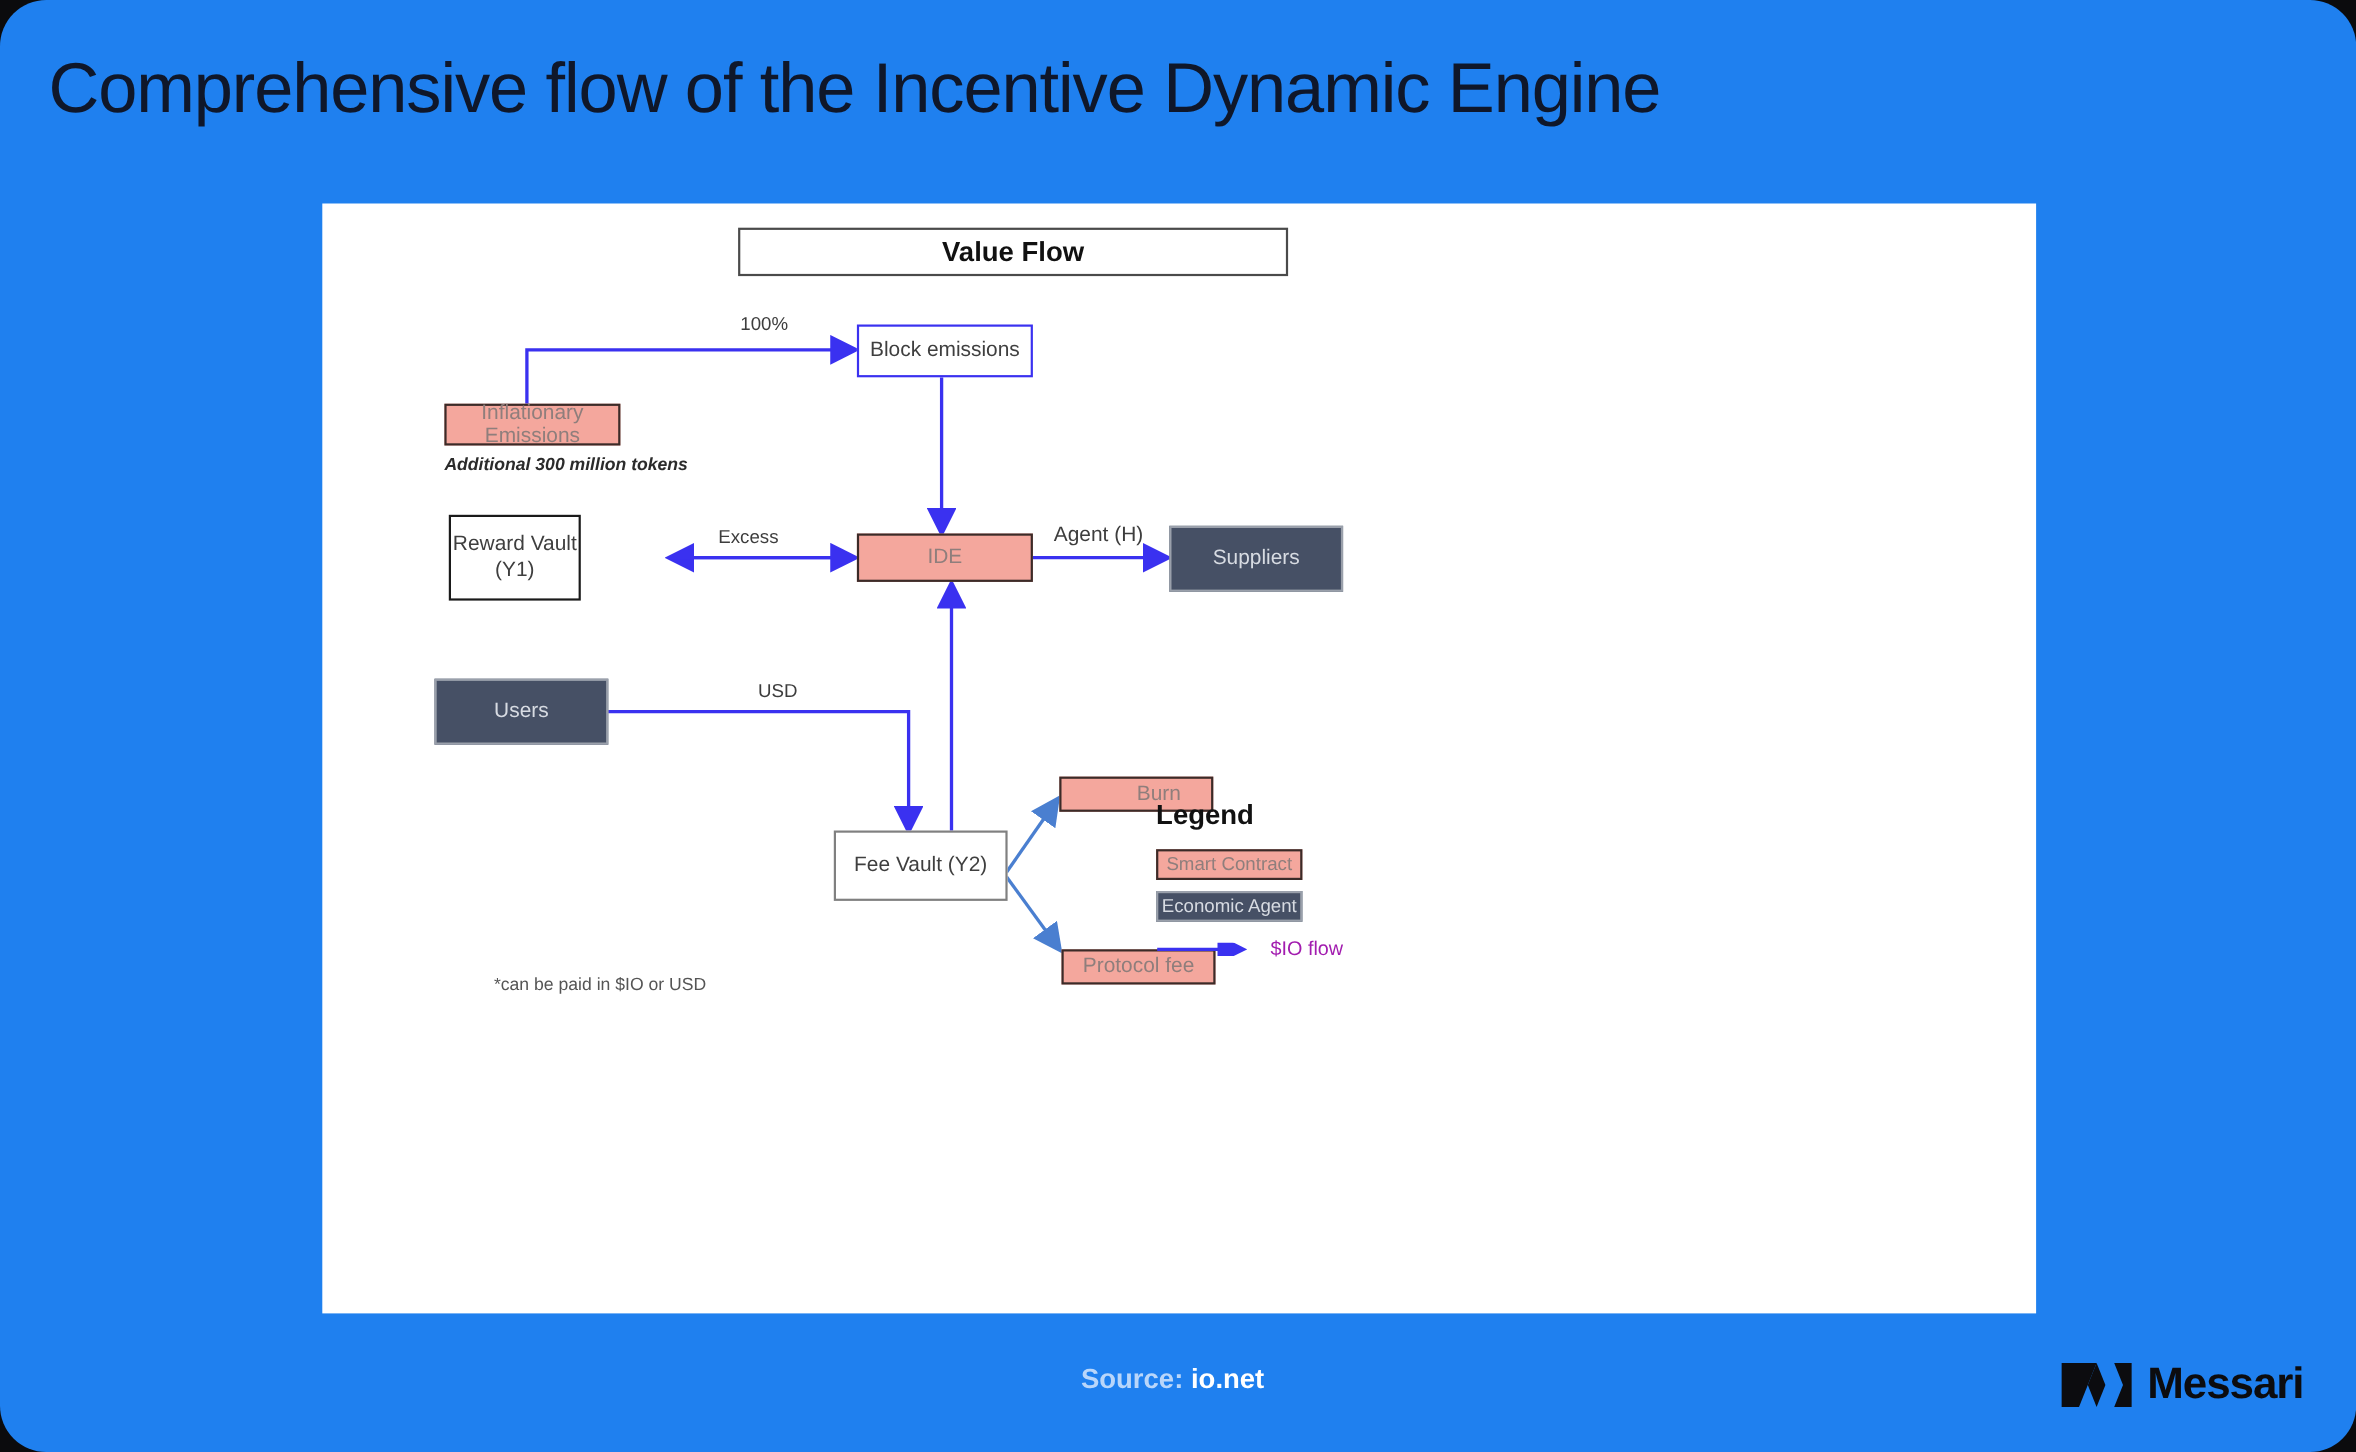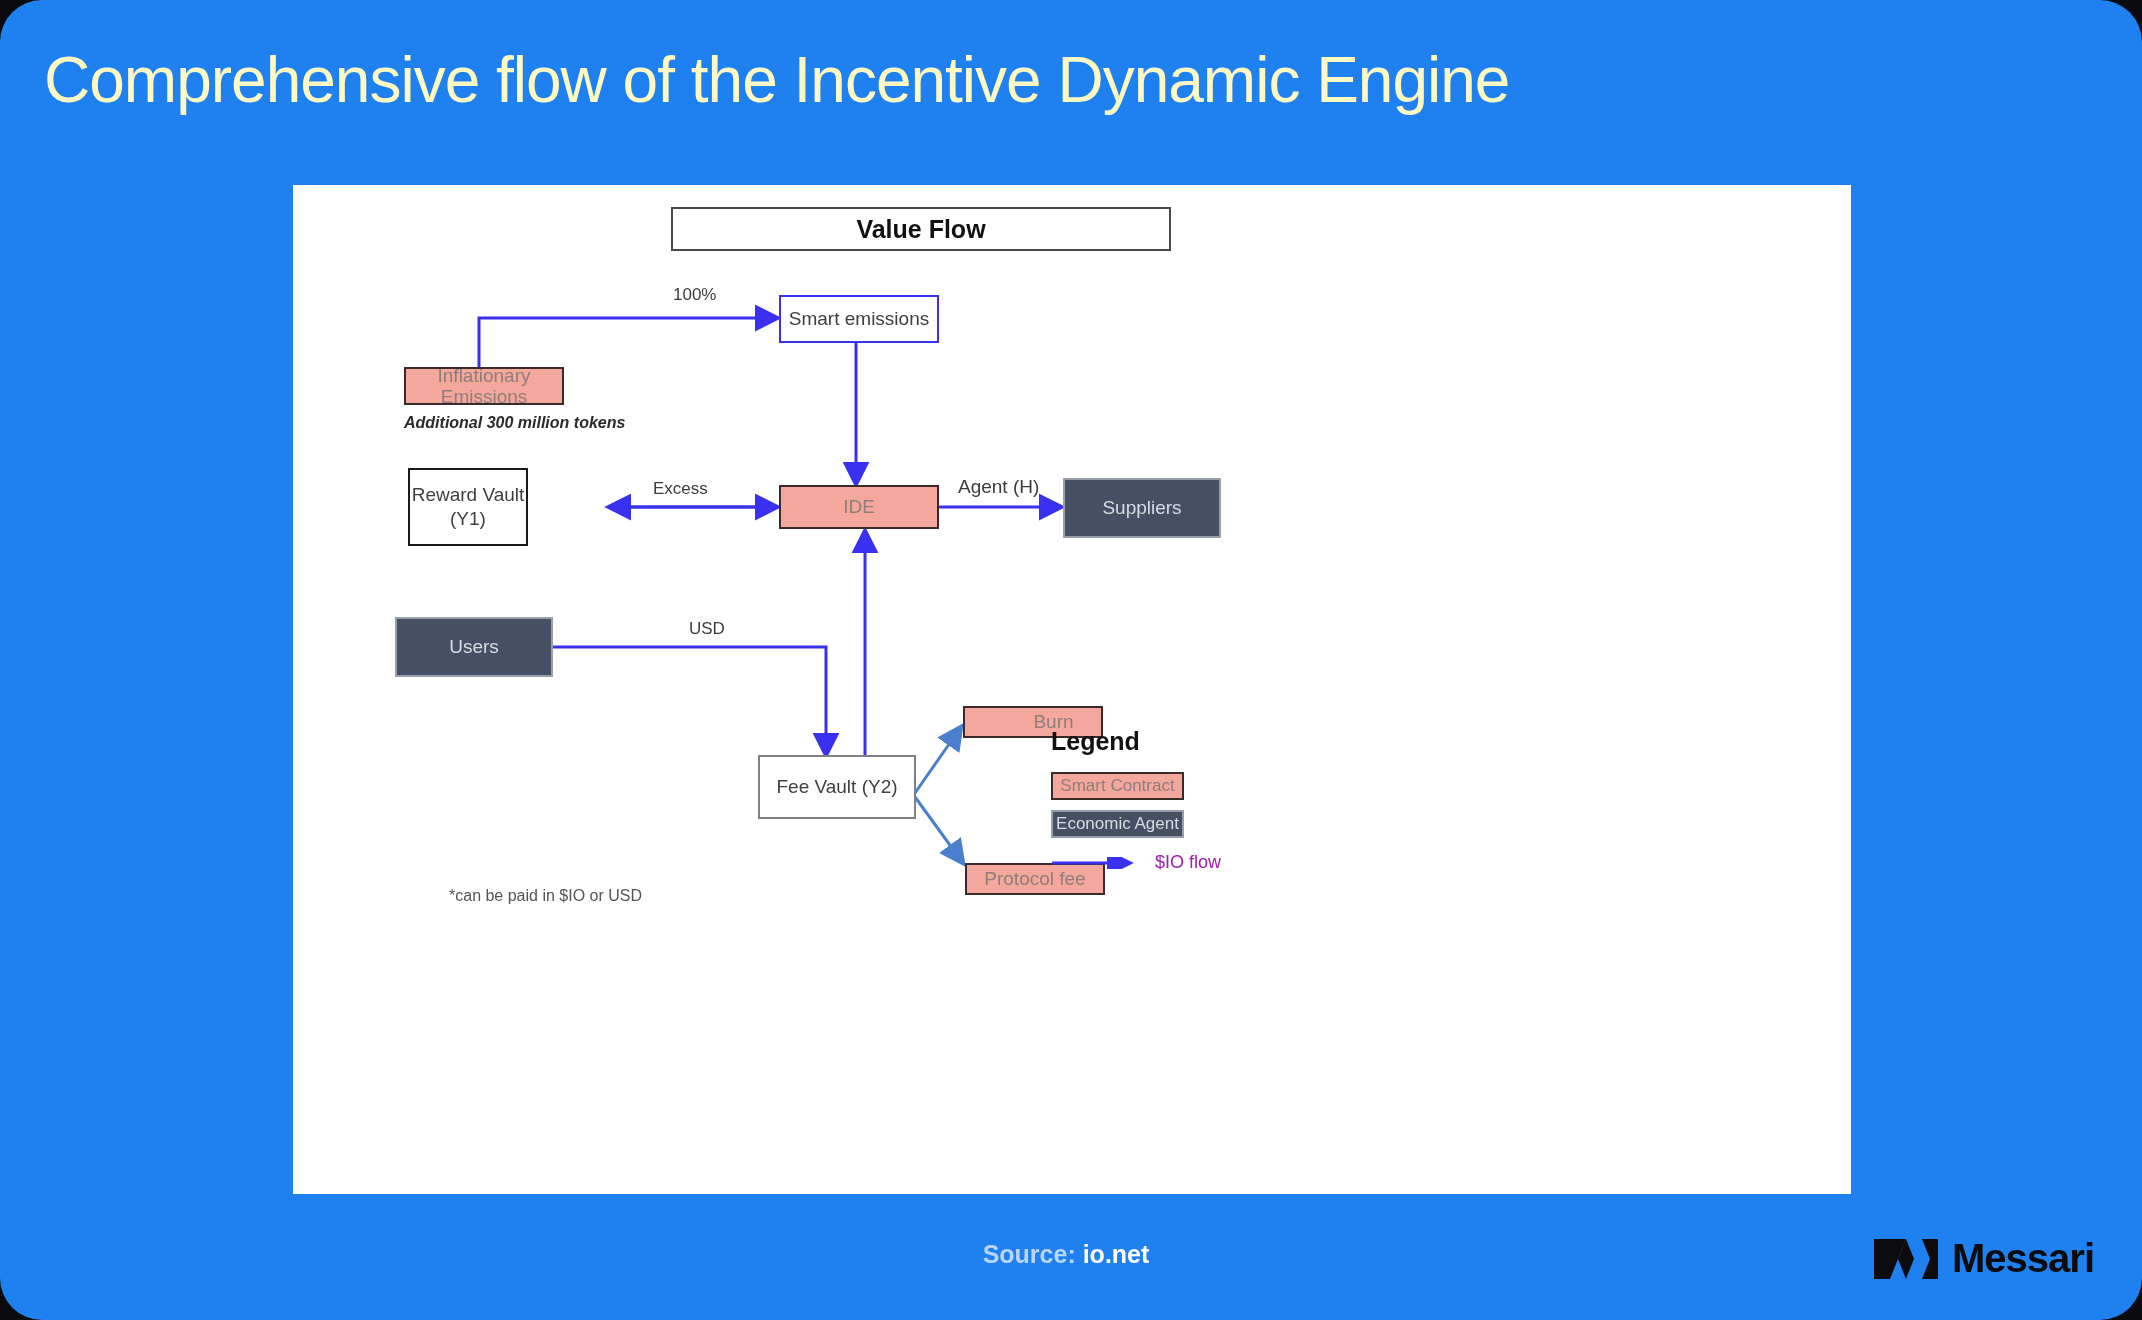--- a/index.html
+++ b/index.html
@@ -7,21 +7,21 @@
     width:2142px;height:1320px;overflow:hidden;
     font-family:"Liberation Sans",sans-serif;
   }
   #page{
     position:relative;width:2142px;height:1320px;
     background:#1f80ef;border-radius:42px;box-sizing:border-box;
   }
   #title{
     position:absolute;left:44px;top:42px;
     font-size:64px;line-height:76px;letter-spacing:-1px;
-    color:#fef9c3;font-weight:400;white-space:nowrap;
+    color:#0f172a;font-weight:400;white-space:nowrap;
   }
   #card{
     position:absolute;left:293px;top:185px;width:1558px;height:1009px;
     background:#ffffff;
   }
   #diagram{position:absolute;left:0;top:0;width:1558px;height:1009px;}
 
   
   .node{
     position:absolute;box-sizing:border-box;
@@ -122,21 +122,21 @@
 
         <path d="M 622,612 L 670,678" fill="none" stroke="#4a7fd0" stroke-width="3" marker-end="url(#ah-soft)"></path>
       </svg>
 
       <div class="node sc" style="left:111px;top:182px;width:160px;height:38px;">
         <span style="line-height:21px;">Inflationary Emissions</span>
       </div>
       <div class="caption" style="left:111px;top:229px;">Additional 300 million tokens</div>
 
       <div class="node plain-blue" style="left:486px;top:110px;width:160px;height:48px;">
-        <span>Smart emissions</span>
+        <span>Block emissions</span>
       </div>
 
       <div class="node plain-black" style="left:115px;top:283px;width:120px;height:78px;flex-direction:column;">
         <span>Reward Vault</span>
         <span>(Y1)</span>
       </div>
 
       <div class="node sc" style="left:486px;top:300px;width:160px;height:44px;">
         <span>IDE</span>
       </div>

